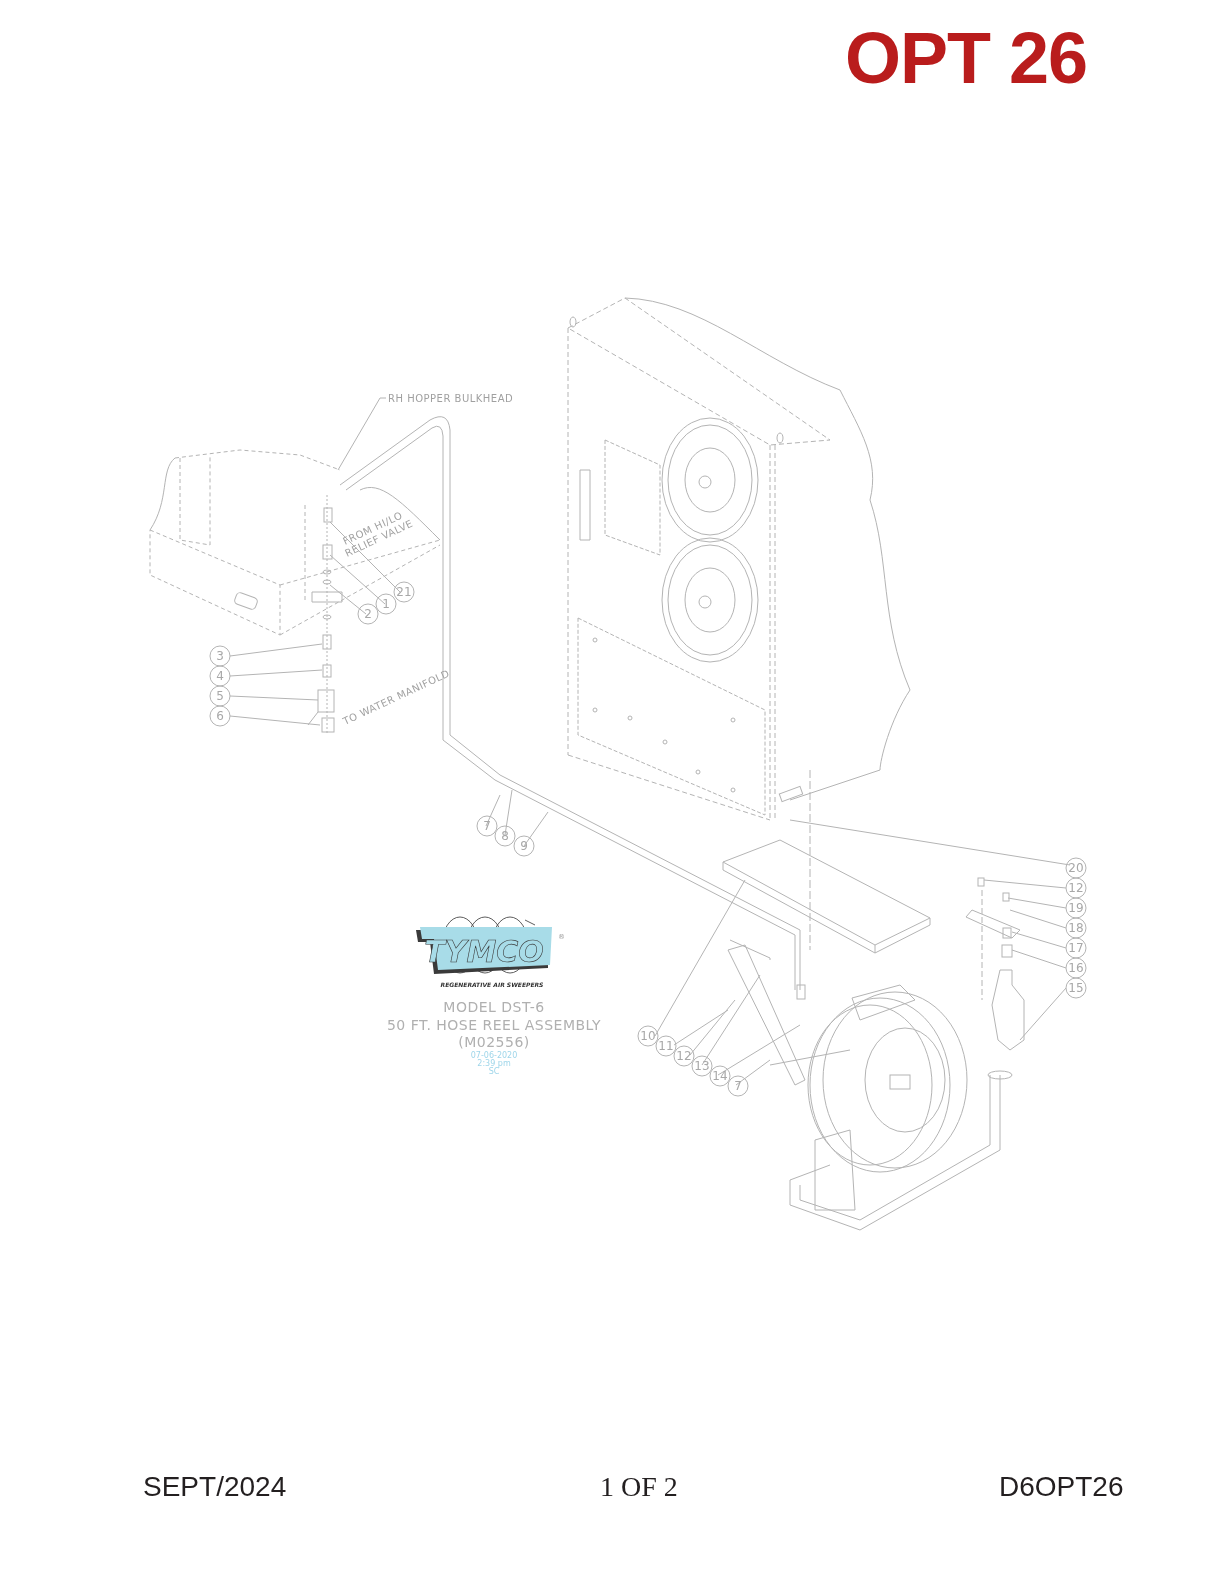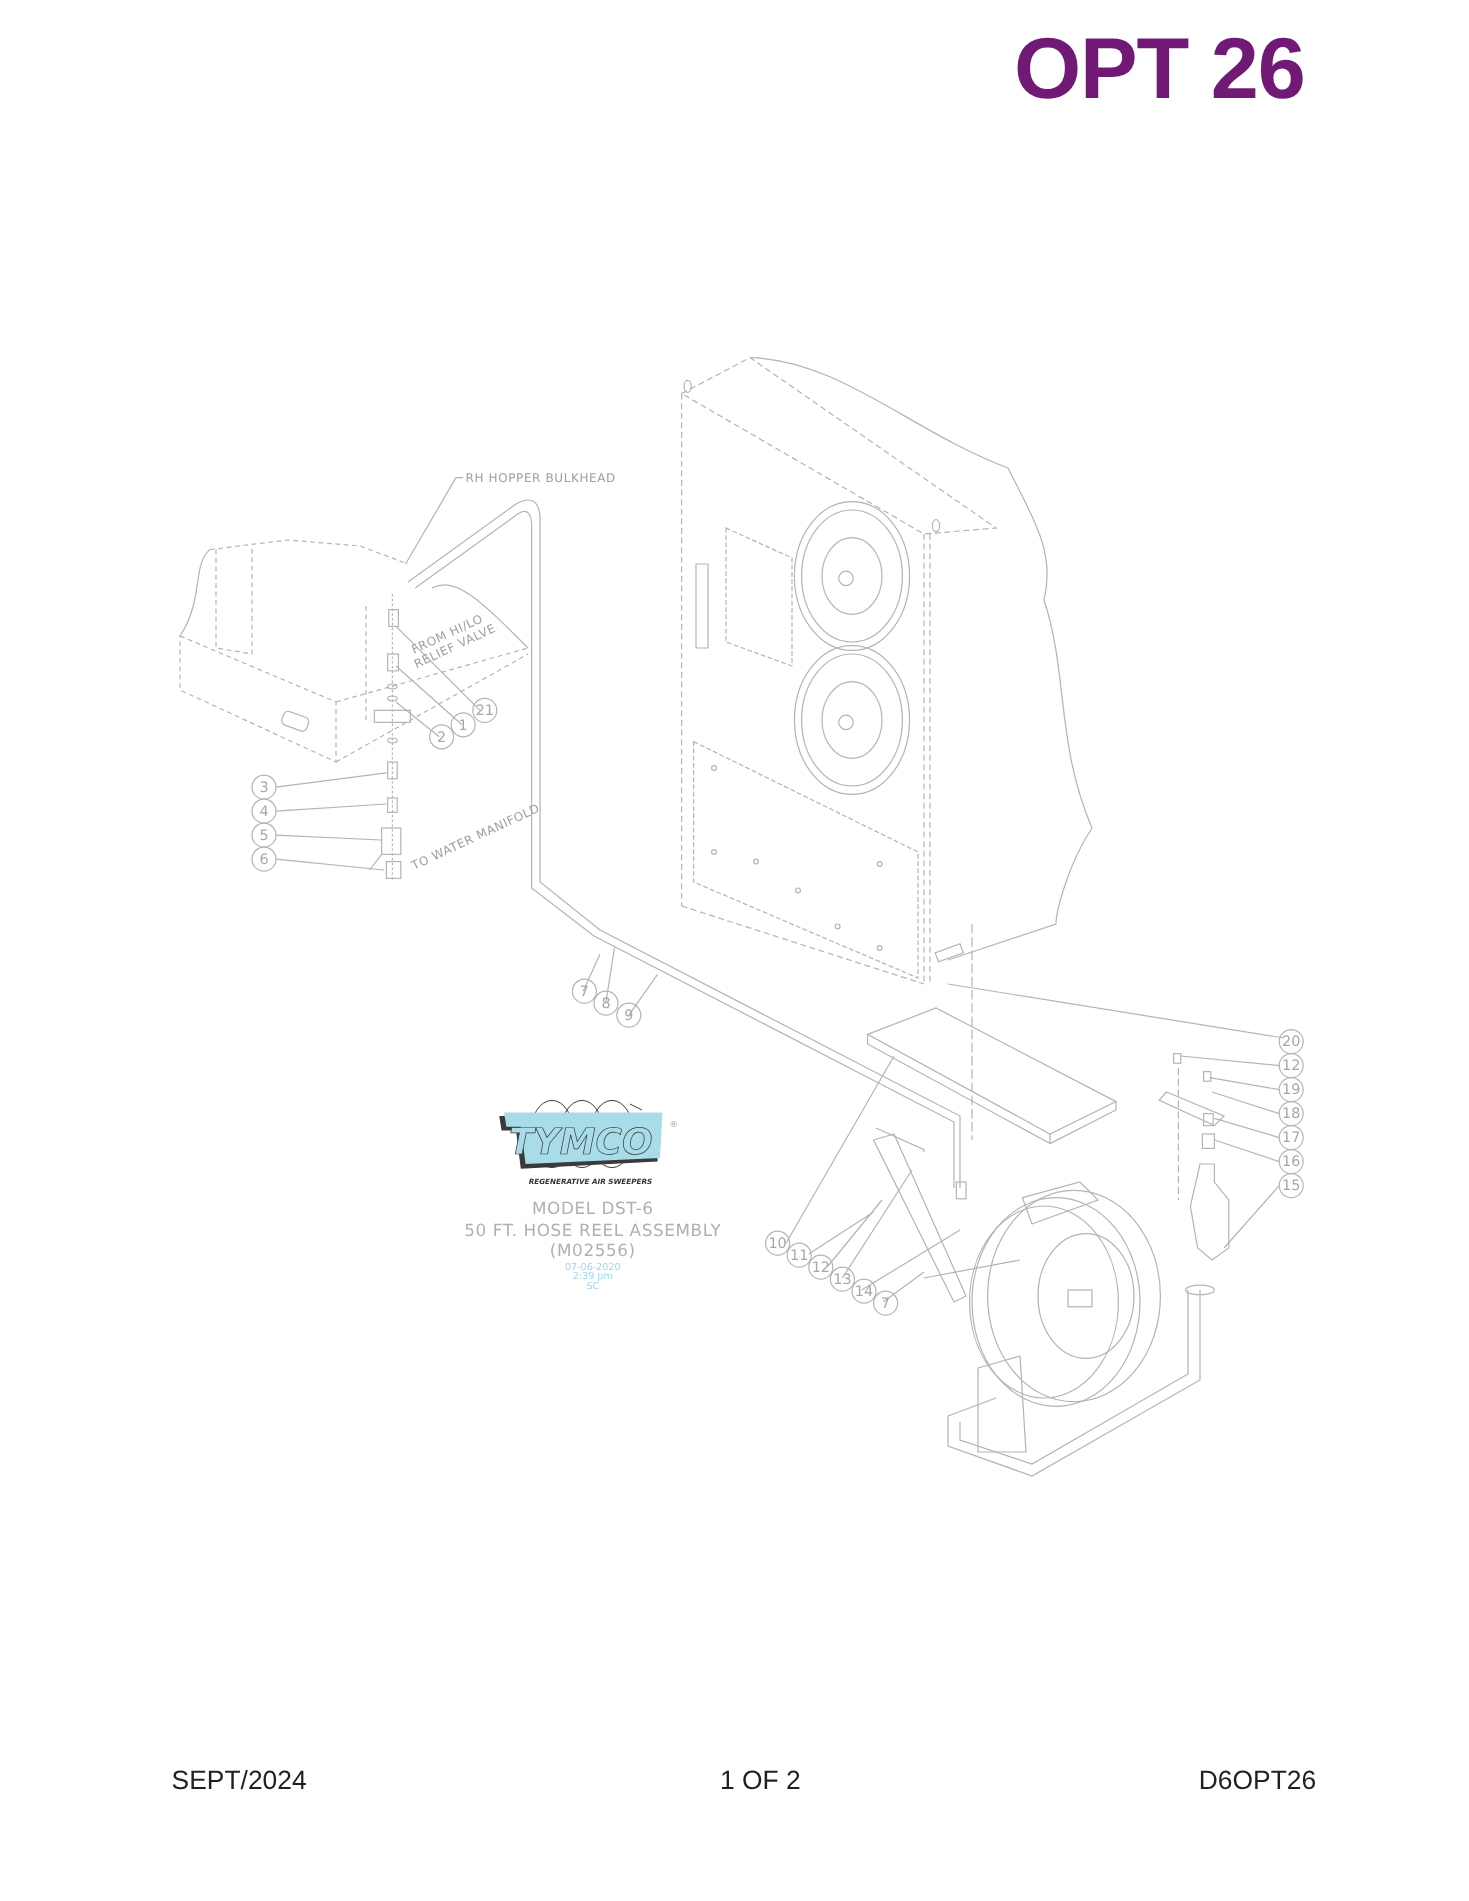--- a/index.html
+++ b/index.html
@@ -1,20 +1,20 @@
 <!DOCTYPE html>
 <html><head>
   <meta charset="utf-8">
   <style>
     html, body { margin: 0; padding: 0; background: #ffffff; }
     body { width: 1224px; height: 1584px; position: relative; overflow: hidden; font-family: "Liberation Sans", sans-serif; }
-    .page-title { position: absolute; left: 845px; top: 22px; font-size: 72px; font-weight: bold; color: #701a75; letter-spacing: -1px; font-family: "Liberation Sans", sans-serif; line-height: 1; }
-    .footer { position: absolute; top: 1471px; font-size: 22px; color: #231f20; font-family: "Liberation Sans", sans-serif; }
+    .page-title { position: absolute; left: 845px; top: 22px; font-size: 72px; font-weight: bold; color: #b91c1c; letter-spacing: -1px; font-family: "Liberation Sans", sans-serif; line-height: 1; }
+    .footer { position: absolute; top: 1471px; font-size: 28px; color: #231f20; font-family: "Liberation Sans", sans-serif; }
     .footer-left { left: 143px; }
-    .footer-center { left: 600px; }
+    .footer-center { left: 600px; font-family: Liberation Serif, serif; }
     .footer-right { left: 999px; text-align: center; }
     svg.drawing { position: absolute; left: 0; top: 0; }
     .callout-text { font-family: "DejaVu Sans", sans-serif; font-size: 12px; fill: #a8a8a8; }
     .note-text { font-family: "DejaVu Sans", sans-serif; font-size: 10px; fill: #a0a0a0; letter-spacing: 0.5px; }
     .title-block-text { font-family: "DejaVu Sans", sans-serif; font-size: 14px; fill: #b0b0b0; letter-spacing: 0.5px; }
     .stamp-text { font-family: "DejaVu Sans", sans-serif; font-size: 8px; fill: #9fd6ea; }
     .logo-sub { font-family: "DejaVu Sans", sans-serif; font-size: 6px; font-style: italic; font-weight: bold; fill: #333; }
   </style>
 </head>
 <body>

